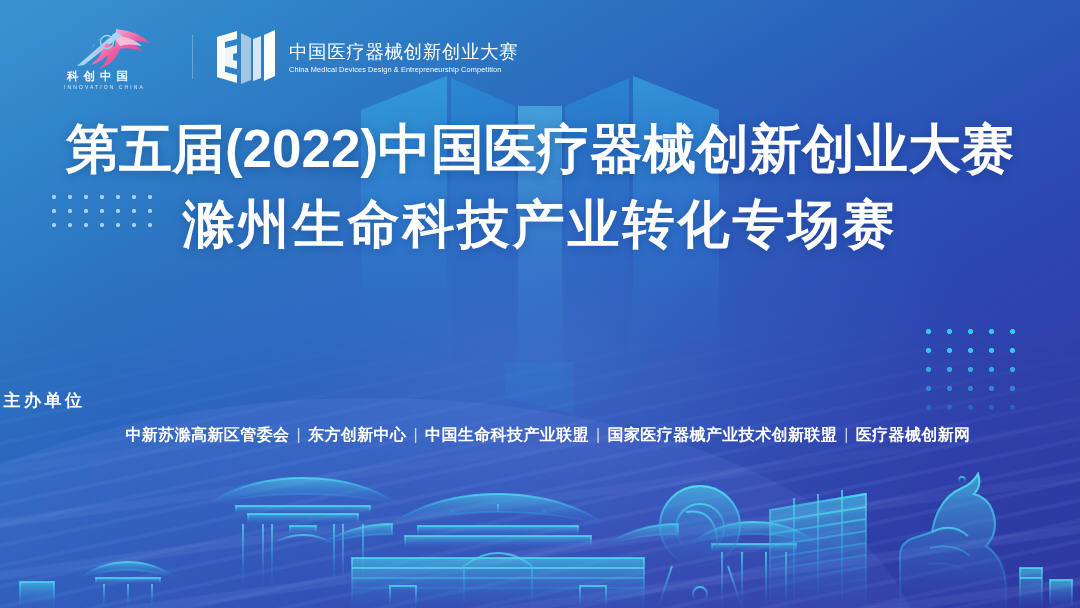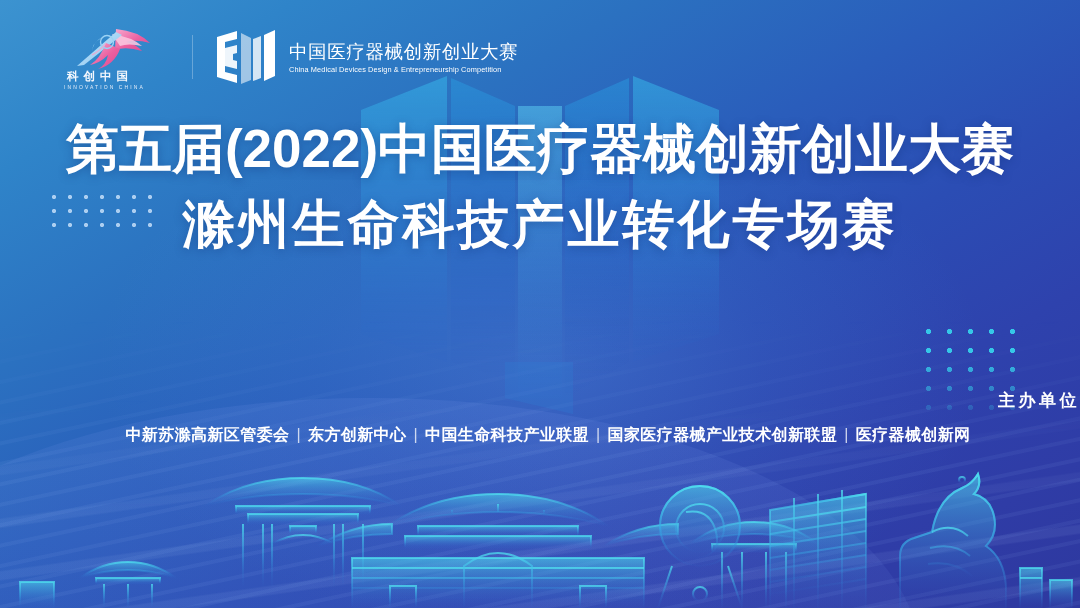--- a/index.html
+++ b/index.html
@@ -183,21 +183,21 @@
     font-size: 19.5px;
     font-weight: 700;
     color: #ffffff;
     letter-spacing: 1.6px;
   }
 
   
   .org-title {
     position: absolute;
     left: 0; right: 0; top: 389px;
-    text-align: right;
+    text-align: left;
     font-size: 17px;
     font-weight: 700;
     color: #ffffff;
     letter-spacing: 3.5px;
     text-indent: 3.5px;
   }
   .org-list {
     position: absolute;
     left: 0; right: 0; top: 425px;
     text-align: center;

